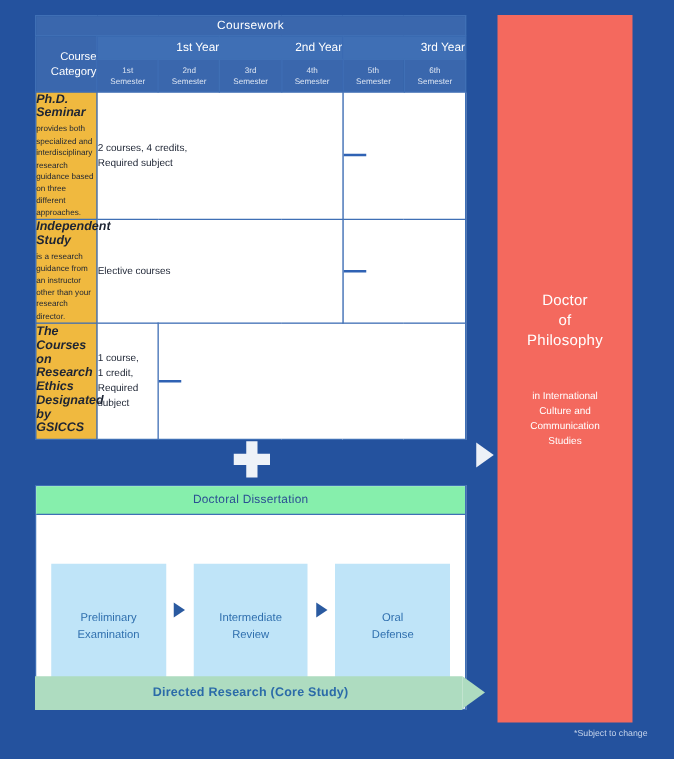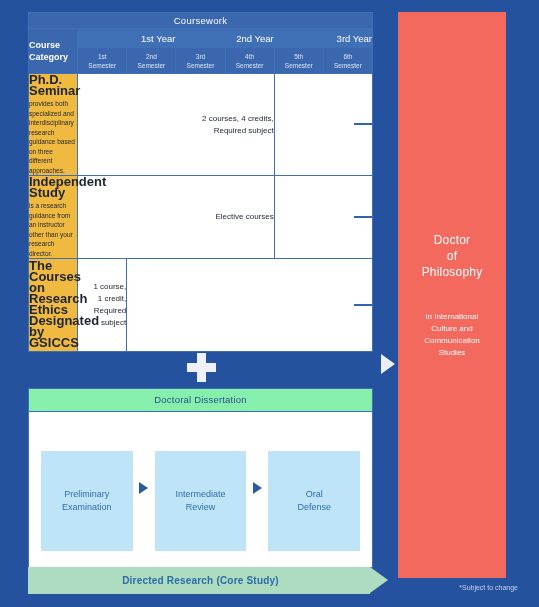--- a/index.html
+++ b/index.html
@@ -57,50 +57,51 @@
     line-height: 9px;
     text-align: center;
     height: 26px;
     font-weight: 400;
   }
   .hdr-cat {
     background: #3a67ad;
     color: #ffffff;
     font-size: 9px;
     line-height: 12px;
-    text-align: left;
+    text-align: right;
     vertical-align: middle;
-    font-weight: 700;
+    font-weight: 400;
   }
 
   
   .cat-cell {
     background: #f0b93f;
     color: #1d2433;
     vertical-align: middle;
     padding: 9px 10px;
     width: 105px;
   }
   .cat-title {
-    font-size: 13px;
+    font-size: 10px;
     font-weight: bold;
     margin-bottom: 3px;
     line-height: 11px;
+    font-style: italic;
   }
   .cat-desc {
     font-size: 6.5px;
     line-height: 9.5px;
     font-weight: 400;
   }
 
   
   .val-cell {
     background: #ffffff;
     color: #1d2433;
-    text-align: right;
+    text-align: left;
     vertical-align: middle;
     font-size: 8px;
     line-height: 12px;
     padding: 4px 3px;
   }
   .dash {
     display: inline-block;
     width: 18px; height: 0;
     border-top: 2px solid #2f62b4;
     vertical-align: middle;
@@ -175,21 +176,21 @@
   .tri-right {
     width: 0; height: 0;
     border-left: 9px solid #2a5aa0;
     border-top: 6px solid transparent;
     border-bottom: 6px solid transparent;
   }
 
   
   #directed-research {
     position: absolute;
-    left: 28px; top: 567px;
+    left: 28px; top: 541px;
     width: 360px; height: 38px; padding-left: 20px;
   }
   #dr-body {
     position: absolute;
     left: 0; top: 0;
     width: 342px; height: 27px;
     background: #aedcc0;
   }
   #dr-point {
     position: absolute;

